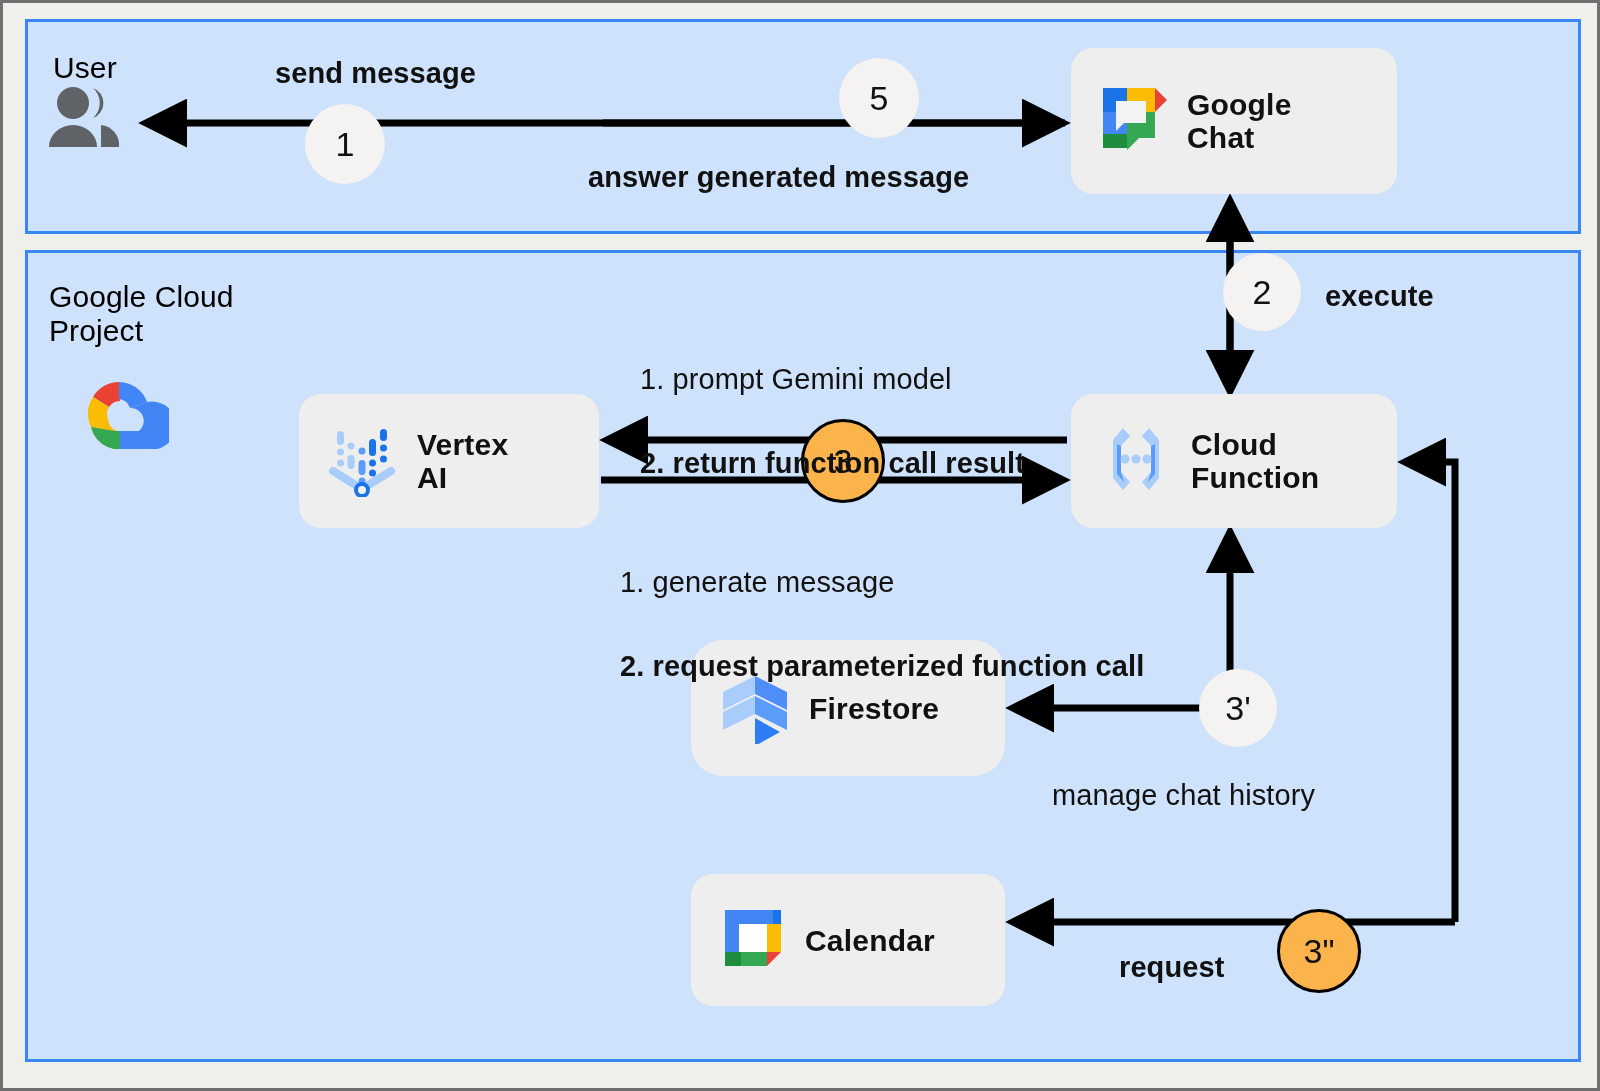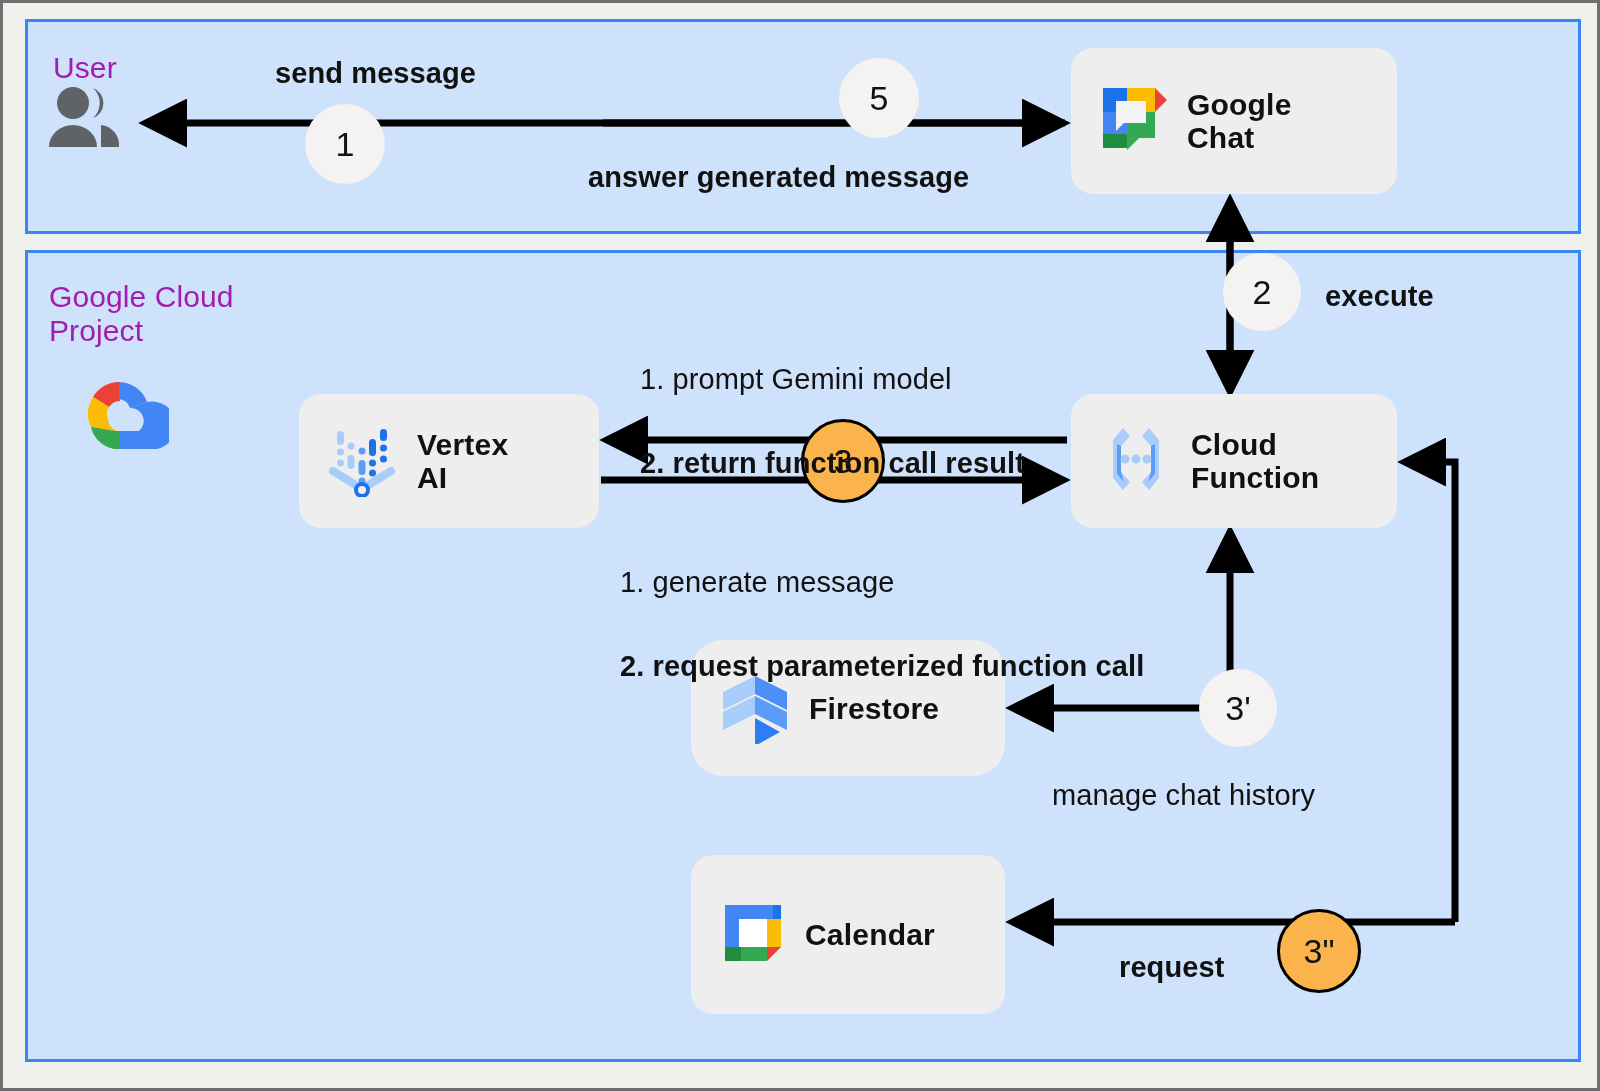--- a/index.html
+++ b/index.html
@@ -27,21 +27,21 @@
     border: 3px solid #3b86f5;
     box-sizing: border-box;
   }
   #panel-user   { left: 22px;  top: 16px;  width: 1556px; height: 215px; }
   #panel-gcp    { left: 22px;  top: 247px; width: 1556px; height: 812px; }
 
   
   .panel-title {
     position: absolute;
     font-size: 30px;
-    color: #a21caf;
+    color: #000000;
     line-height: 1.12;
     white-space: pre-line;
     letter-spacing: 0.1px;
   }
   #user-title { left: 50px; top: 48px; }
   #gcp-title  { left: 46px; top: 277px; }
 
   
   .card {
     position: absolute;
@@ -58,21 +58,21 @@
     font-weight: bold;
     color: #111;
     line-height: 1.1;
     white-space: pre-line;
     letter-spacing: 0.2px;
   }
   #card-chat      { left: 1068px; top: 45px;  width: 326px; height: 146px; }
   #card-vertex    { left: 296px;  top: 391px; width: 300px; height: 134px; }
   #card-cfunc     { left: 1068px; top: 391px; width: 326px; height: 134px; }
   #card-firestore { left: 688px;  top: 637px; width: 314px; height: 136px; border-radius: 32px; }
-  #card-calendar  { left: 688px;  top: 852px; width: 314px; height: 159px; }
+  #card-calendar  { left: 688px;  top: 871px; width: 314px; height: 132px; }
 
   .icon-box { flex: 0 0 auto; display: block; }
 
   
   #wires {
     position: absolute;
     left: 0; top: 0;
     width: 1600px; height: 1091px;
     pointer-events: none;
   }

